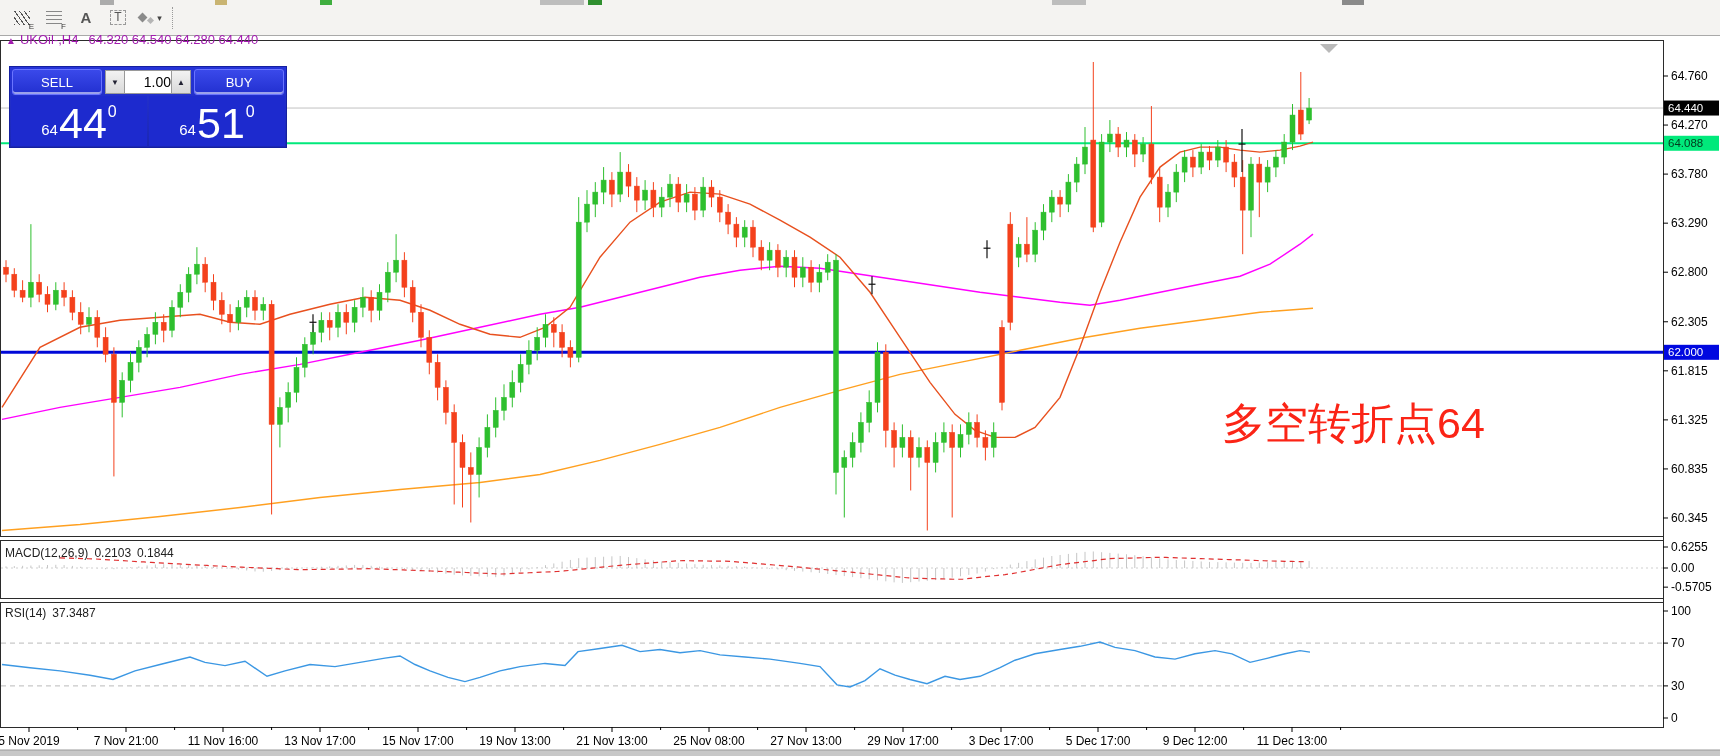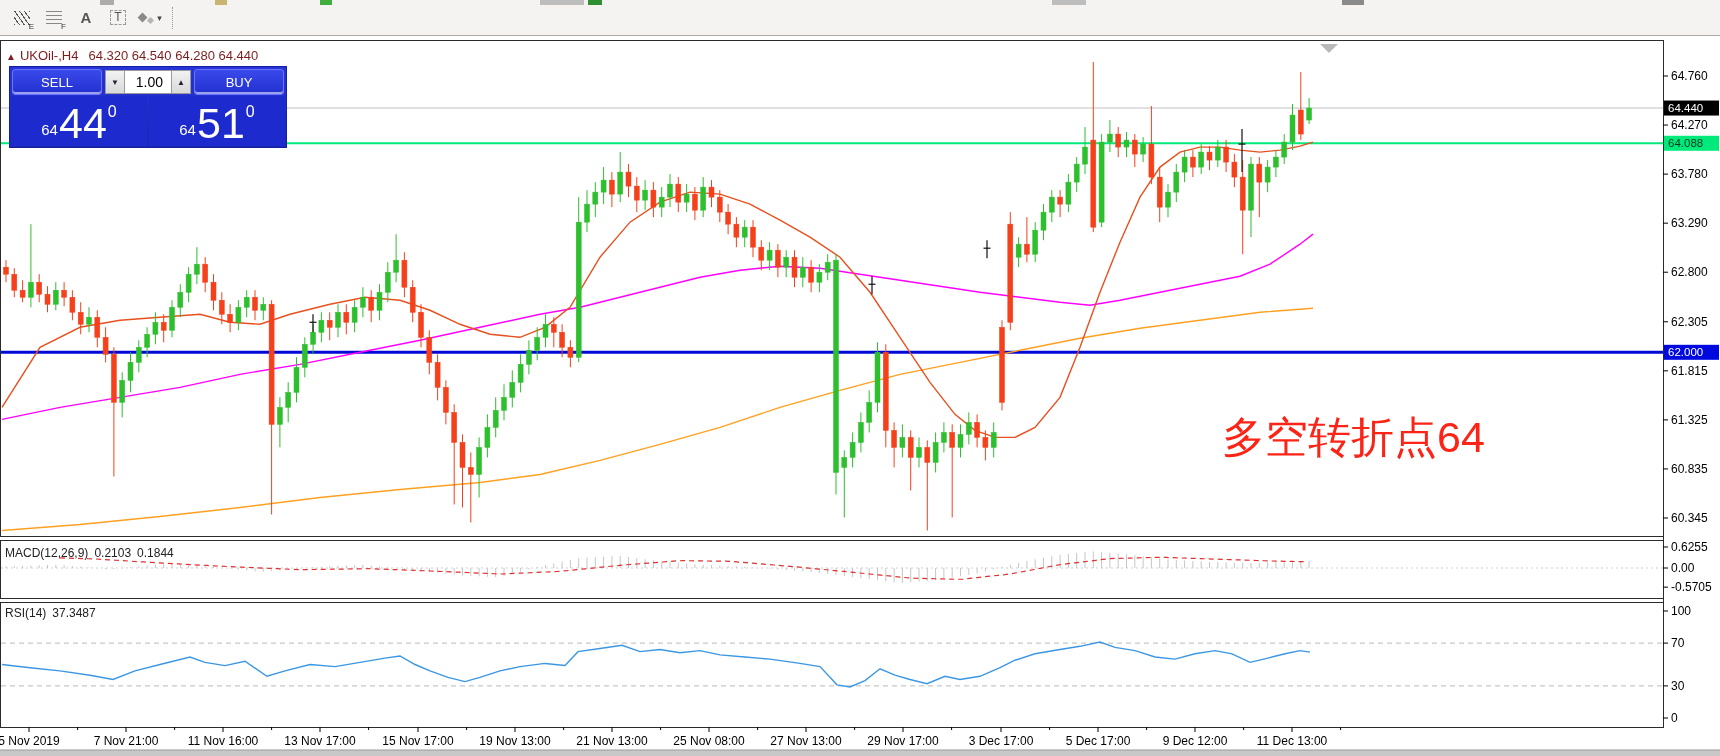--- a/index.html
+++ b/index.html
@@ -16,45 +16,45 @@
   .icon-A{font-size:15px;color:#555;font-weight:bold;}
   .icon-T{font-size:12px;color:#555;border:1px dashed #999;padding:0 3px;line-height:13px;}
   .diam{display:inline-block;width:7px;height:7px;background:#8a8a8a;transform:rotate(45deg);margin:0 1px;}
   .caret{font-size:9px;color:#444;margin-left:3px;}
   .tsep{width:1px;height:22px;border-left:1px dotted #9a9a9a;margin:0 9px 0 4px;}
   .tfbtn{padding:3px 8px;font-size:12px;color:#222;margin-right:2px;border:1px solid transparent;cursor:default;}
   .tfbtn.sel{background:#fbfbf9;border:1px solid #b0b0b0;border-radius:2px;}
   .artifact{position:absolute;top:0;height:5px;}
   
   #chart-svg{position:absolute;left:0;top:0;}
-  .title-line{position:absolute;left:6px;top:48px;font-size:13px;color:#7f1d1d;z-index:5;}
+  .title-line{position:absolute;left:6px;top:32px;font-size:13px;color:#a21caf;z-index:5;}
   .title-line .arr{font-size:10px;margin-right:4px;}
   .title-line .sym{margin-right:10px;}
   .ind-label{position:absolute;font-size:12px;color:#222;z-index:5;background:rgba(255,255,255,.0);}
   .ind-label span{margin-right:6px;}
   
   .panel{position:absolute;left:9px;top:66px;width:278px;height:82px;z-index:6;
          background:linear-gradient(#2634d8,#1b27b4);border:1px solid #1520a0;box-sizing:border-box;}
   .prow{display:flex;align-items:center;height:28px;padding:2px 2px 0 2px;box-sizing:border-box;}
   .pbtn{height:24px;flex:0 0 88px;display:flex;align-items:center;justify-content:center;
         background:linear-gradient(#3a49ea,#2230d0);border:1px solid #6a74ff;border-radius:3px;
         color:#fff;font-size:13px;box-shadow:inset 0 -2px 0 rgba(255,255,255,.55);}
   .spin{flex:1;display:flex;height:24px;margin:0 3px;}
   .spbtn{width:20px;background:linear-gradient(#f2f2f2,#d9d9d9);border:1px solid #9a9a9a;
          display:flex;align-items:center;justify-content:center;font-size:8px;color:#223;box-sizing:border-box;}
   .spfield{flex:1;background:#fff;border-top:1px solid #9a9a9a;border-bottom:1px solid #9a9a9a;
-           font-size:14px;color:#000;display:flex;align-items:center;justify-content:flex-end;padding-right:8px;}
+           font-size:14px;color:#000;display:flex;align-items:center;justify-content:flex-end;}
   .bigrow{display:flex;height:50px;margin-top:1px;}
   .bigbox{flex:1;display:flex;align-items:flex-end;justify-content:center;background:#1d2ace;margin:0 1px;
           padding-bottom:3px;}
   .bigbox .lo{font-size:15px;color:#fff;margin:9px 1px 5px 0;}
   .bigbox .hi{font-size:43px;color:#fff;line-height:40px;}
   .bigbox .sup{font-size:16px;color:#fff;margin:0 0 22px 1px;}
   
-  .annot{position:absolute;left:1222px;top:414px;font-size:43px;line-height:1.1;color:#fb2416;z-index:4;white-space:nowrap;}
+  .annot{position:absolute;left:1222px;top:400px;font-size:43px;line-height:1.1;color:#fb2416;z-index:4;white-space:nowrap;}
   .endmark{position:absolute;left:1320px;top:44px;width:0;height:0;z-index:4;
            border-left:9px solid transparent;border-right:9px solid transparent;border-top:9px solid #b9b9b9;}
   svg text{font-family:"Liberation Sans","DejaVu Sans",sans-serif;}
 </style>
 </head>
 <body>
 <div id="app">
 
 <div class="toolbar">
   <div style="display:flex;align-items:center;" id="tools-group">

